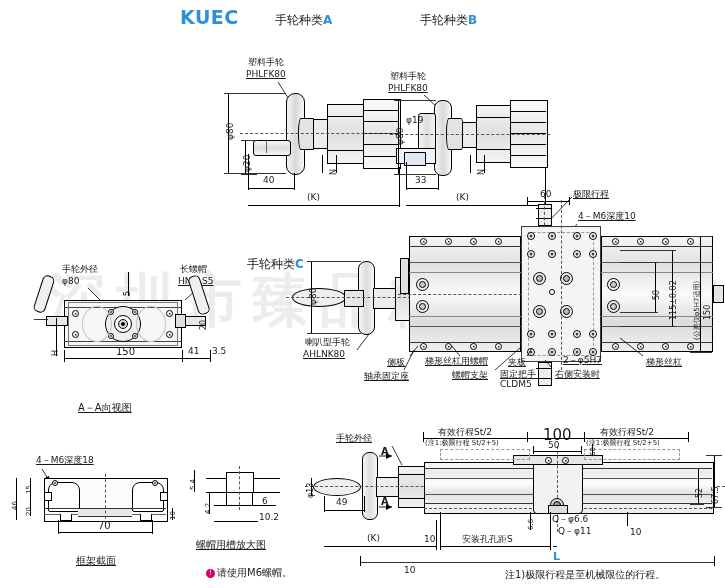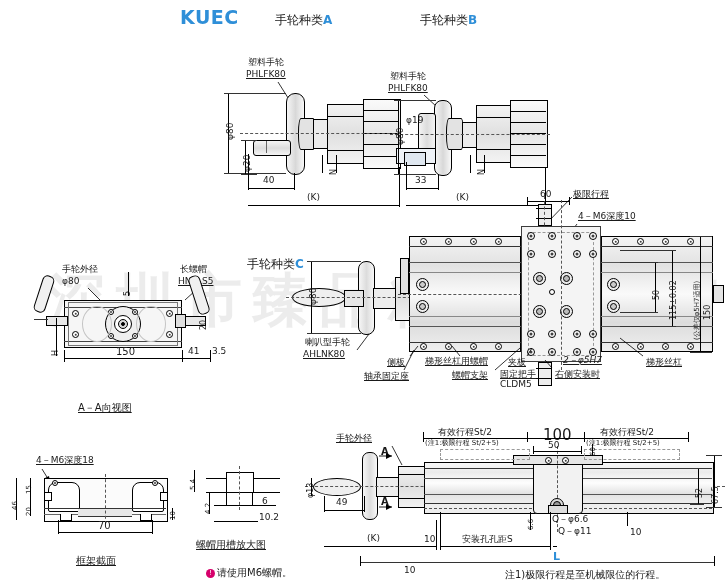--- a/index.html
+++ b/index.html
@@ -341,21 +341,21 @@
   <div class="ln h1" style="left:536px;top:368px;width:16px;"></div>
   <div class="ln h1" style="left:536px;top:378px;width:16px;"></div>
 
   <div class="t cn ul" style="left:387px;top:358px;font-size:9px;">侧板</div>
   <div class="t cn ul" style="left:364px;top:372px;font-size:9px;">轴承固定座</div>
   <div class="t cn ul" style="left:425px;top:357px;font-size:9px;">梯形丝杠用螺帽</div>
   <div class="t cn ul" style="left:452px;top:371px;font-size:9px;">螺帽支架</div>
   <div class="t cn ul" style="left:508px;top:358px;font-size:9px;">夹板</div>
   <div class="t cn ul" style="left:500px;top:370px;font-size:9px;">固定把手</div>
   <div class="t cn" style="left:500px;top:380px;font-size:9px;">CLDM5</div>
-  <div class="t cn ul" style="left:563px;top:356px;font-size:9px;font-style:italic;">2－φ5H7</div>
+  <div class="t cn ul" style="left:563px;top:356px;font-size:9px;">2－φ5H7</div>
   <div class="t cn ul" style="left:555px;top:370px;font-size:9px;">右侧安装时</div>
   <div class="t cn ul" style="left:646px;top:358px;font-size:9px;">梯形丝杠</div>
   <svg style="left:0;top:0;width:725px;height:588px;pointer-events:none;">
     <line x1="410" y1="356" x2="418" y2="346" stroke="#000" stroke-width="0.8"></line>
     <line x1="404" y1="370" x2="414" y2="350" stroke="#000" stroke-width="0.8"></line>
     <line x1="460" y1="356" x2="452" y2="346" stroke="#000" stroke-width="0.8"></line>
     <line x1="495" y1="370" x2="520" y2="348" stroke="#000" stroke-width="0.8"></line>
     <line x1="527" y1="356" x2="532" y2="348" stroke="#000" stroke-width="0.8"></line>
     <line x1="552" y1="368" x2="545" y2="360" stroke="#000" stroke-width="0.8"></line>
     <line x1="643" y1="356" x2="620" y2="338" stroke="#000" stroke-width="0.8"></line>

